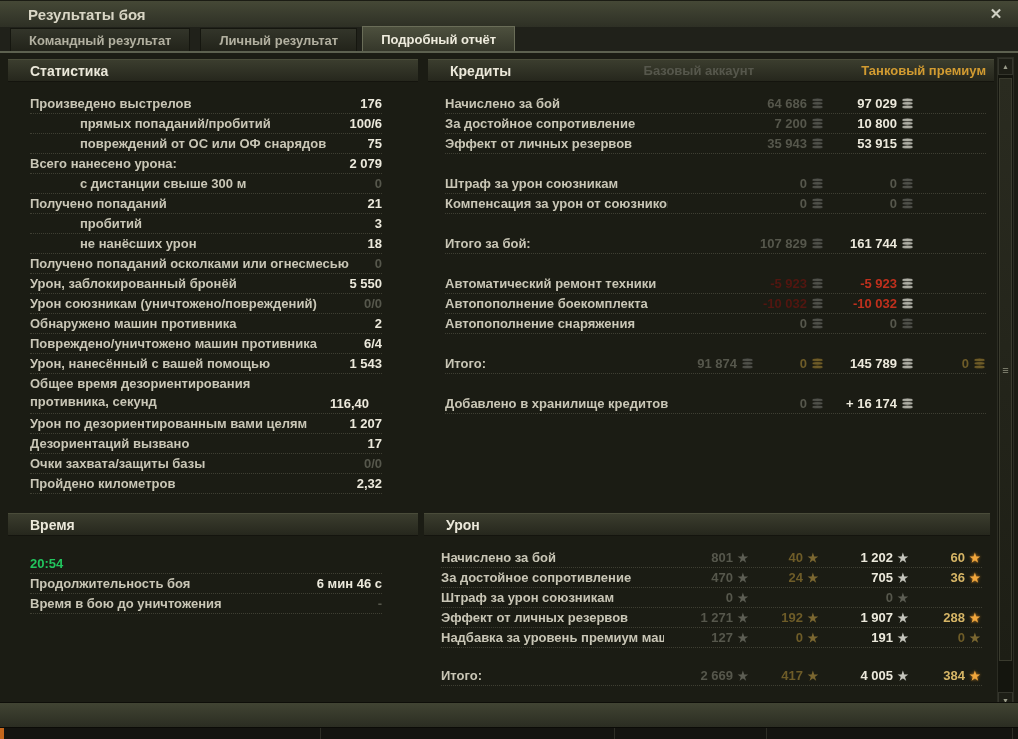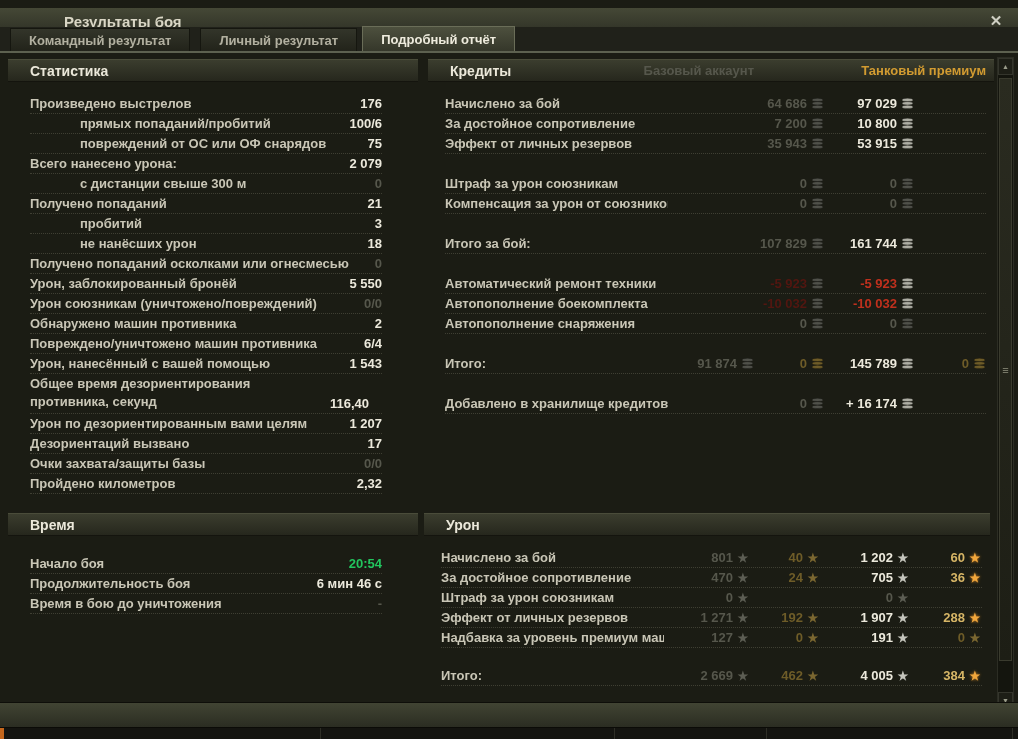--- a/index.html
+++ b/index.html
@@ -1,23 +1,23 @@
 <!DOCTYPE html>
 <html><head>
 <meta charset="utf-8">
 <style>
   * { margin:0; padding:0; box-sizing:border-box; }
   html,body { width:1018px; height:739px; overflow:hidden; background:#101009;
               font-family:"Liberation Sans", sans-serif; }
   .screen { position:relative; width:1018px; height:739px; background:#1b1c14; }
 
   
-  .titlebar { position:absolute; left:0; top:8px; width:100%; height:27px;
+  .titlebar { position:absolute; left:0; top:1px; width:100%; height:27px;
               background:linear-gradient(#454836,#2e3025);
-              border-bottom:1px solid #191a12; display:flex; align-items:center;padding-left:36px; }
+              border-bottom:1px solid #191a12; display:flex; align-items:center; }
   .titlebar .title { margin-left:28px; font-size:15px; font-weight:700; color:#d9d6c5; }
   .close-btn { position:absolute; right:12px; top:3px; width:20px; height:20px;
                color:#cfcfc3; font-size:15px; font-weight:700; text-align:center;
                line-height:20px; cursor:pointer; }
 
   
   .tabs { position:absolute; left:0; top:27px; width:100%; height:26px;
           background:#20211a; border-bottom:2px solid #5d6150; display:flex; align-items:flex-end; }
   .tab { height:23px; margin-bottom:0; padding:0 18px; display:flex; align-items:center;
          font-size:13px; font-weight:700; color:#b2b0a0;
@@ -539,21 +539,20 @@
         </div>
       </div>
   </div>
 
   <div class="panel p-time">
     <div class="panel-header">
       <span class="ph-title">Время</span>
     </div>
     <div class="rows" id="time-rows">
         <div class="row">
-          <span class="lbl">Начало боя</span>
           <span class="v" style="color: #22c55e; text-align: center;">20:54</span>
         </div>
         <div class="row">
           <span class="lbl">Продолжительность боя</span>
           <span class="v" style="color: rgb(236, 233, 220);">6 мин 46 с</span>
         </div>
         <div class="row">
           <span class="lbl">Время в бою до уничтожения</span>
           <span class="v" style="color: rgb(86, 87, 76);">-</span>
         </div>
@@ -655,21 +654,21 @@
           </span>
         </div>
         <div class="gap-sm"></div>
         <div class="row">
           <span class="lbl">Итого:</span>
           <span class="cell colA">
             <span class="v" style="color: rgb(86, 87, 76);">2 669</span>
             <span class="star" style="color: rgb(92, 93, 83);">★</span>
           </span>
           <span class="cell colB">
-            <span class="v" style="color: rgb(110, 92, 40);">462</span>
+            <span class="v" style="color: rgb(110, 92, 40);">417</span>
             <span class="star" style="color: rgb(122, 102, 48);">★</span>
           </span>
           <span class="cell colC">
             <span class="v" style="color: rgb(236, 233, 220);">4 005</span>
             <span class="star" style="color: rgb(196, 196, 188);">★</span>
           </span>
           <span class="cell colD">
             <span class="v" style="color: rgb(214, 181, 102);">384</span>
             <span class="star" style="color: rgb(240, 166, 60); text-shadow: rgba(255, 160, 40, 0.8) 0px 0px 3px;">★</span>
           </span>

